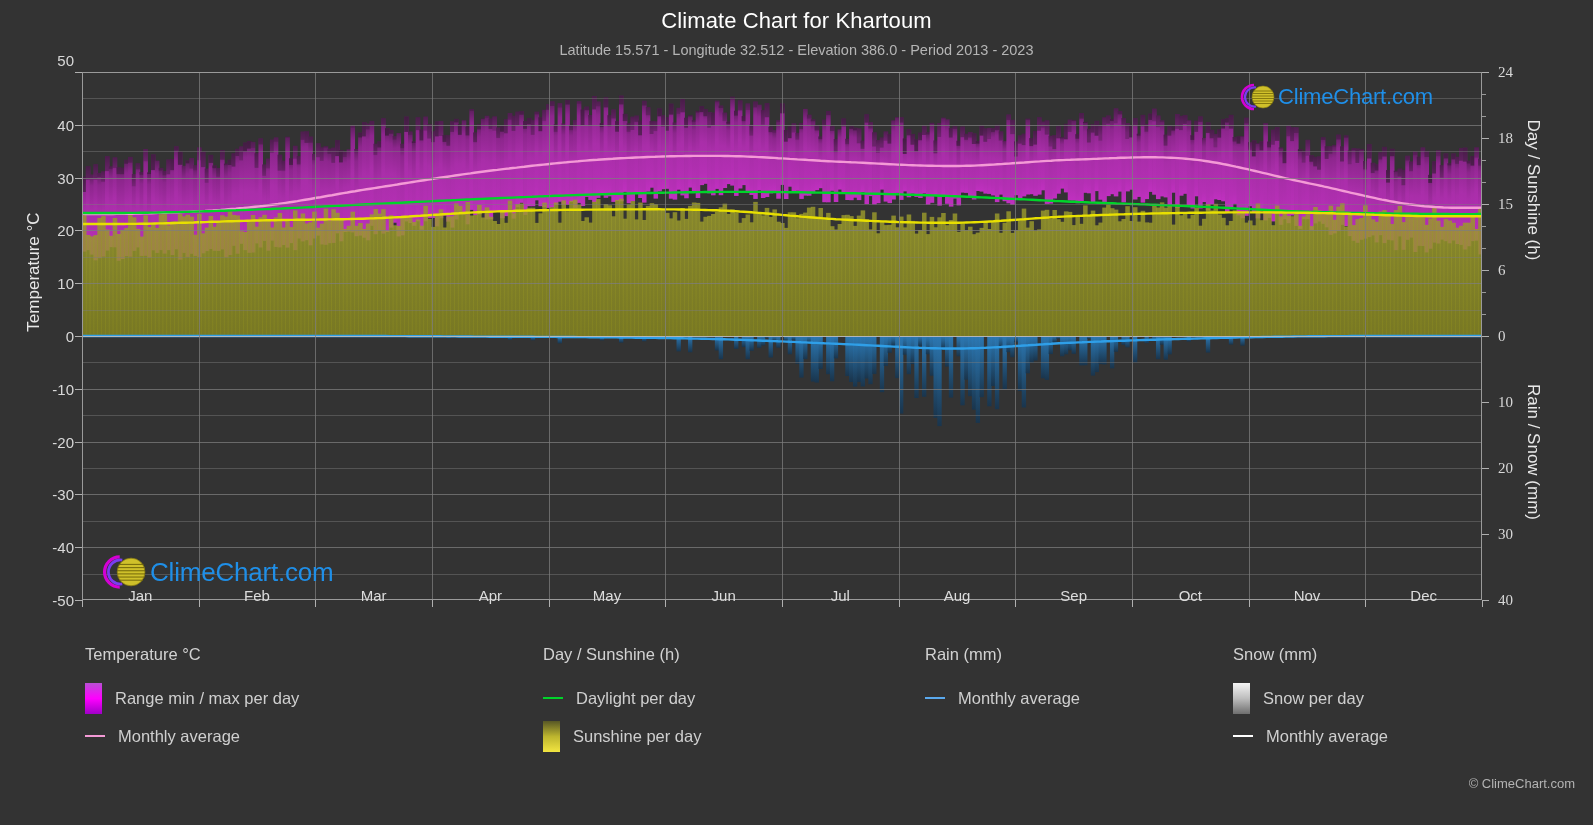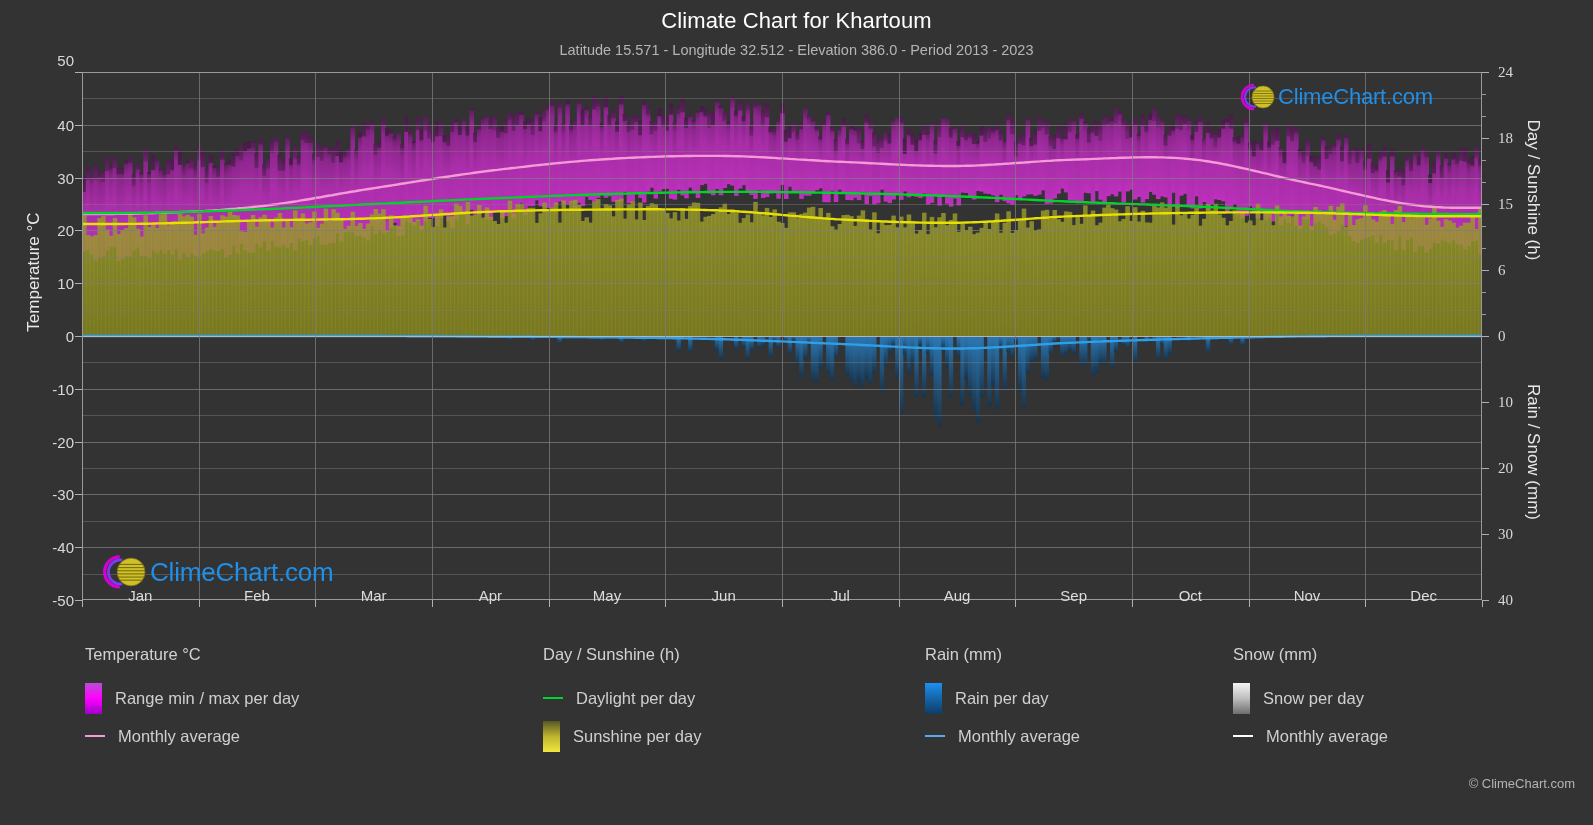--- a/index.html
+++ b/index.html
@@ -1555,24 +1555,20 @@
       </div>
       <div class="leg-row">
         <span class="sw-box" style="background:linear-gradient(#575726,#bdb52e,#f2e541);"></span>
         <span class="leg-label">Sunshine per day</span>
       </div>
     </div>
 
     <div class="leg-col" id="leg-rain" style="left:925px;">
       <div class="leg-head">Rain (mm)</div>
       <div class="leg-row">
-        <span class="sw-box" style="background:linear-gradient(#1e90f0,#1464a8,#0f3c66);"></span>
-        <span class="leg-label">Rain per day</span>
-      </div>
-      <div class="leg-row">
         <span class="sw-wrap">
           <span class="sw-line" style="border-top-color:#5aa9ee;"></span>
         </span>
         <span class="leg-label">Monthly average</span>
       </div>
     </div>
 
     <div class="leg-col" id="leg-snow" style="left:1233px;">
       <div class="leg-head">Snow (mm)</div>
       <div class="leg-row">

